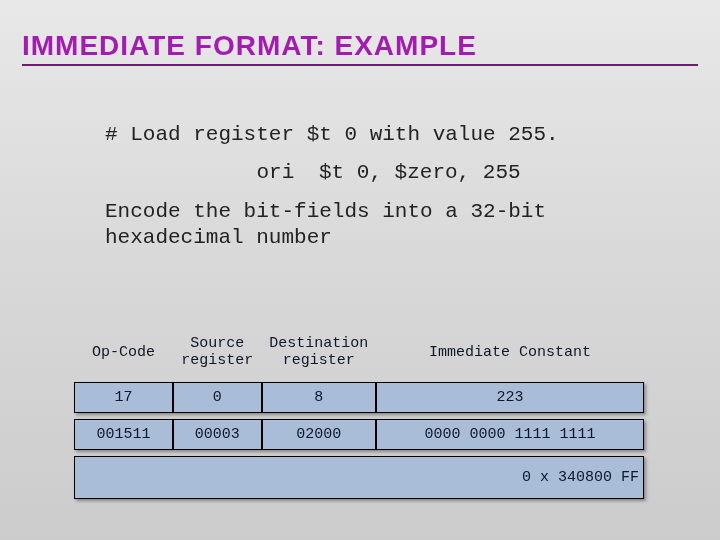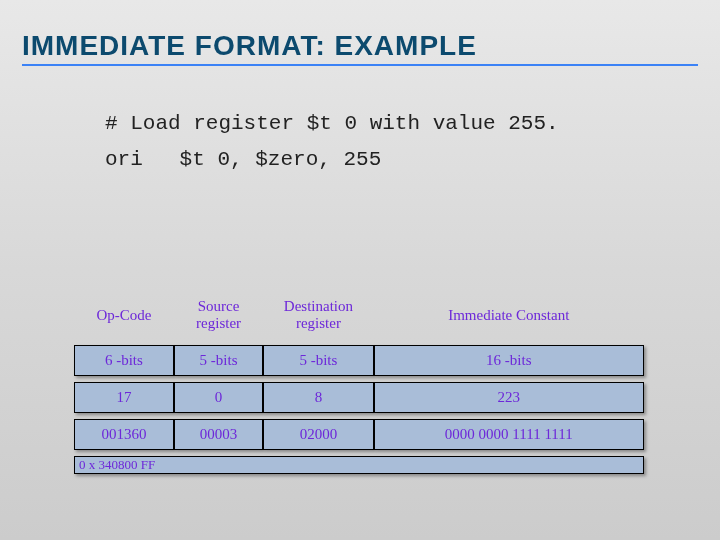--- a/index.html
+++ b/index.html
@@ -15,133 +15,130 @@
   .slide {
     width: 720px;
     height: 540px;
     position: relative;
     box-sizing: border-box;
   }
   .title {
     font-family: Arial, Helvetica, sans-serif;
     font-size: 28px;
     font-weight: bold;
-    color: #0c4a6e;
+    color: #a21caf;
     letter-spacing: 1px;
     position: absolute;
     left: 22px;
     top: 30px;
     right: 22px;
     padding-bottom: 2px;
-    border-bottom: 2px solid #3b82f6;
+    border-bottom: 2px solid #701a75;
   }
   .body {
     position: absolute;
     left: 105px;
     top: 110px;
     right: 60px;
     font-family: 'Courier New', Courier, monospace;
     font-size: 21px;
     color: #222;
     line-height: 1.25;
   }
   .body p {
-    margin: 1px 0 10px 0;
+    margin: 12px 0 10px 0;
   }
   .code-line1 {
      margin-bottom: 16px;
   }
   .code-line2 {
      margin-bottom: 18px;
+     text-align: center;
   }
   .code-line2 .instr { display:inline-block; width: 62px; }
   .table-wrap {
     position: absolute;
     left: 74px;
     top: 290px;
     width: 570px;
   }
   table {
     border-collapse: separate;
     border-spacing: 0 6px;
     width: 100%;
-    font-family: Liberation Serif, serif;
+    font-family: Liberation Mono, monospace;
     font-size: 15px;
-    color: #6d28d9;
+    color: #0f172a;
+    margin-top: 37px;
   }
   .hdr-row td {
     text-align: center;
     padding: 2px 6px 6px 6px;
     font-size: 15px;
     line-height: 1.15;
   }
   .box-cell {
     background: #a9bdd8;
     border: 1px solid #000;
     text-align: center;
     padding: 6px 4px;
     font-size: 15px;
     box-shadow: 2px 2px 3px rgba(0,0,0,0.35);
   }
   .full-row td {
     background: #a9bdd8;
     border: 1px solid #000;
-    text-align: left;
-    padding: 0 4px;
-    font-size: 13px;
+    text-align: right;
+    padding: 12px 4px;
+    font-size: 15px;
     box-shadow: 2px 2px 3px rgba(0,0,0,0.35);
   }
   .c1 { width: 96px; }
   .c2 { width: 86px; }
   .c3 { width: 106px; }
   .c4 { width: 260px; }
 </style>
 </head>
 <body>
 <div class="slide">
 
 <div class="title">IMMEDIATE FORMAT: EXAMPLE</div>
 
 <div class="body">
   <p class="code-line1"># Load register $t 0 with value 255.</p>
   <p class="code-line2">
     <span class="instr">ori</span>
     <span>$t 0, $zero, 255</span>
   </p>
+  <p>Encode the bit-fields into a 32-bit hexadecimal number</p>
 </div>
 
 <div class="table-wrap">
   <table>
     <colgroup>
       <col class="c1">
           <col class="c2">
           <col class="c3">
           <col class="c4">
     </colgroup>
     <tbody>
           <tr class="hdr-row">
       <td>Op-Code</td>
       <td>Source register</td>
       <td>Destination register</td>
       <td>Immediate Constant</td>
     </tr>
     <tr>
-      <td class="box-cell">6 -bits</td>
-      <td class="box-cell">5 -bits</td>
-      <td class="box-cell">5 -bits</td>
-      <td class="box-cell">16 -bits</td>
-    </tr>
-    <tr>
       <td class="box-cell">17</td>
       <td class="box-cell">0</td>
       <td class="box-cell">8</td>
       <td class="box-cell">223</td>
     </tr>
     <tr>
-      <td class="box-cell">001360</td>
+      <td class="box-cell">001511</td>
       <td class="box-cell">00003</td>
       <td class="box-cell">02000</td>
       <td class="box-cell">0000 0000 1111 1111</td>
     </tr>
     <tr class="full-row">
       <td colspan="4">0 x 340800 FF</td>
     </tr>
   </tbody>
       </table>
 </div>

